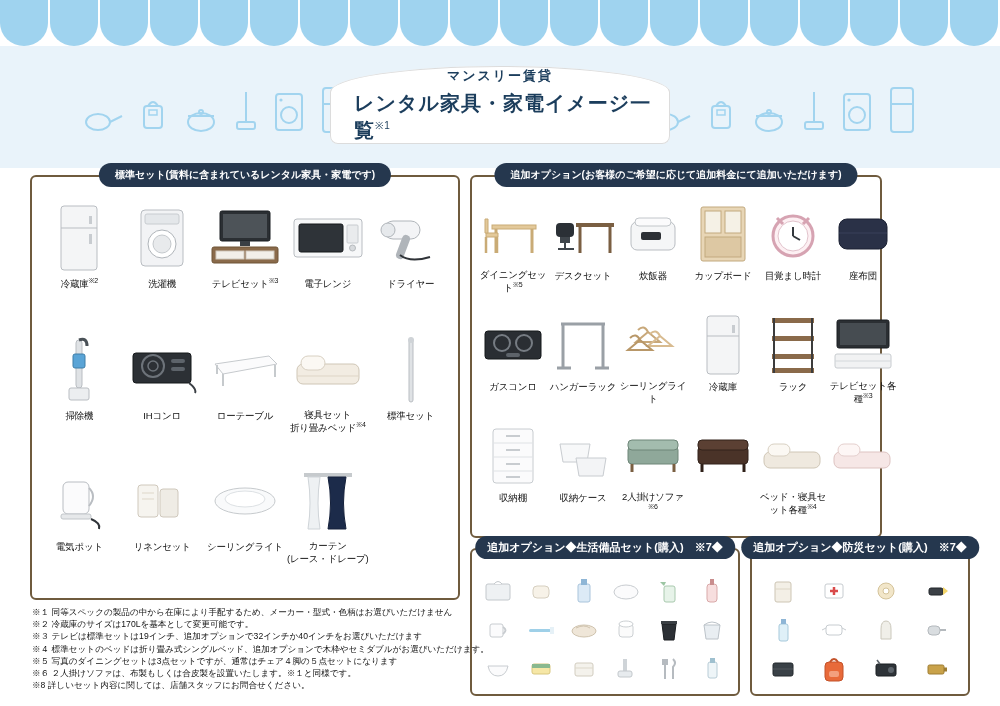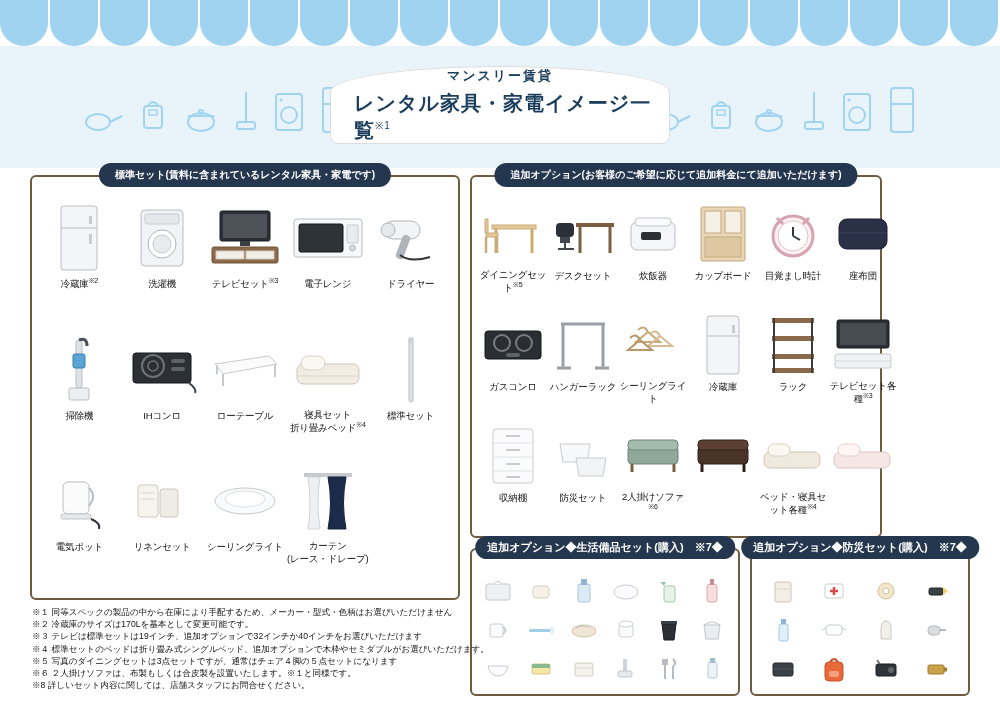--- a/index.html
+++ b/index.html
@@ -549,21 +549,21 @@
       <div class="caption"><span>収納棚</span><sup></sup></div>
     </div>
 
     <div class="cell">
       <div class="thumb">
         <svg width="62" height="56" viewBox="0 0 62 56">
             <path d="M8 16 h30 l-3 18 h-24z" fill="#f7f8f9" stroke="#c8ccd0"></path>
             <path d="M24 30 h30 l-3 18 h-24z" fill="#f3f4f6" stroke="#c8ccd0"></path>
           </svg>
       </div>
-      <div class="caption"><span>防災セット</span><sup></sup></div>
+      <div class="caption"><span>収納ケース</span><sup></sup></div>
     </div>
 
     <div class="cell">
       <div class="thumb">
         <svg width="62" height="48" viewBox="0 0 62 48">
             <rect x="6" y="14" width="50" height="18" rx="4" fill="#8fa89a" stroke="#6e8678"></rect>
             <rect x="6" y="8" width="50" height="10" rx="4" fill="#a3bcae" stroke="#6e8678"></rect>
             <path d="M10 32 v8 M52 32 v8" stroke="#7a5f42" stroke-width="3"></path>
           </svg>
       </div>

